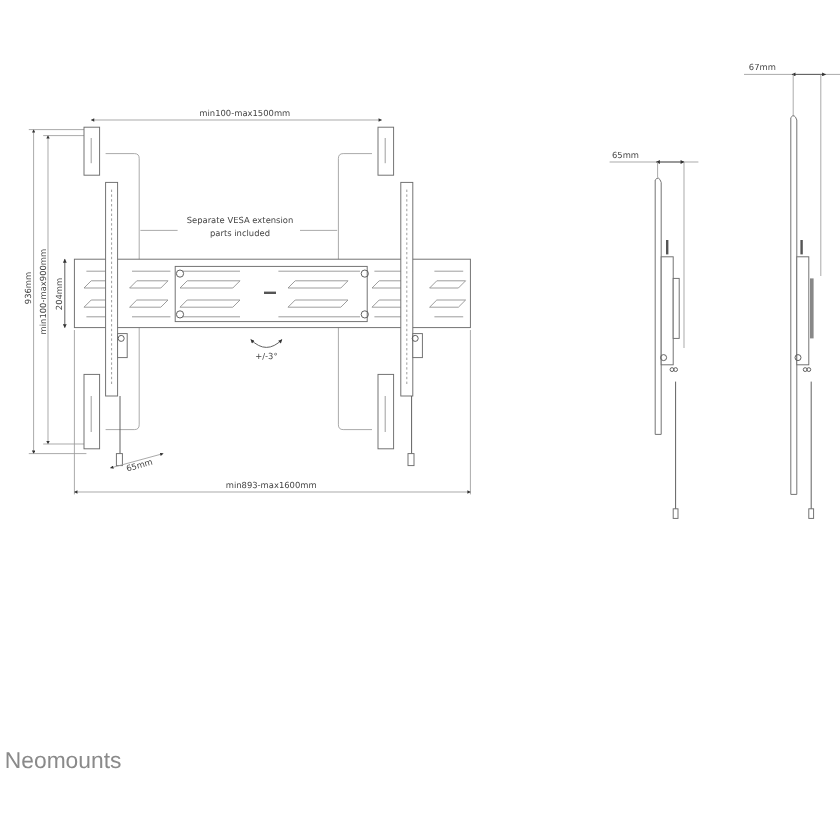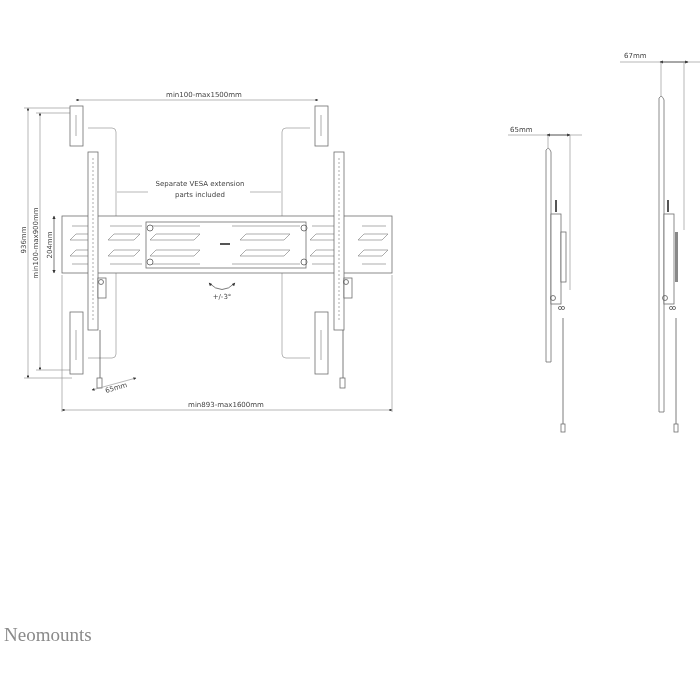--- a/index.html
+++ b/index.html
@@ -3,21 +3,21 @@
 <meta charset="utf-8">
 <style>
   html, body { margin: 0; padding: 0; background: #ffffff; }
   body { width: 700px; height: 700px; position: relative; overflow: hidden; font-family: "DejaVu Sans", sans-serif; }
   svg { position: absolute; left: 0; top: 0; }
   .ln { stroke: #9a9a9a; stroke-width: 0.7; fill: none; }
   .dk { stroke: #5a5a5a; stroke-width: 0.8; fill: none; }
   .part { stroke: #6e6e6e; stroke-width: 0.8; fill: #ffffff; }
   .slot { stroke: #8a8a8a; stroke-width: 0.7; fill: none; }
   .lbl { font-size: 7px; fill: #444; font-family: "DejaVu Sans", sans-serif; }
-  .brand { position: absolute; left: 4px; top: 624px; font-size: 19px; color: #8a8a8a; font-family: Liberation Serif, serif; letter-spacing: 0px; }
+  .brand { position: absolute; left: 4px; top: 624px; font-size: 19px; color: #8a8a8a; font-family: Liberation Sans, sans-serif; letter-spacing: 0px; }
 </style>
 </head>
 <body>
 
 <svg width="700" height="700" viewBox="0 0 700 700">
   <defs>
     <marker id="arr" viewBox="0 0 10 10" refX="9" refY="5" markerWidth="6" markerHeight="4" orient="auto-start-reverse">
       <path d="M0,0 L10,5 L0,10 z" fill="#333"></path>
     </marker>
   </defs>

